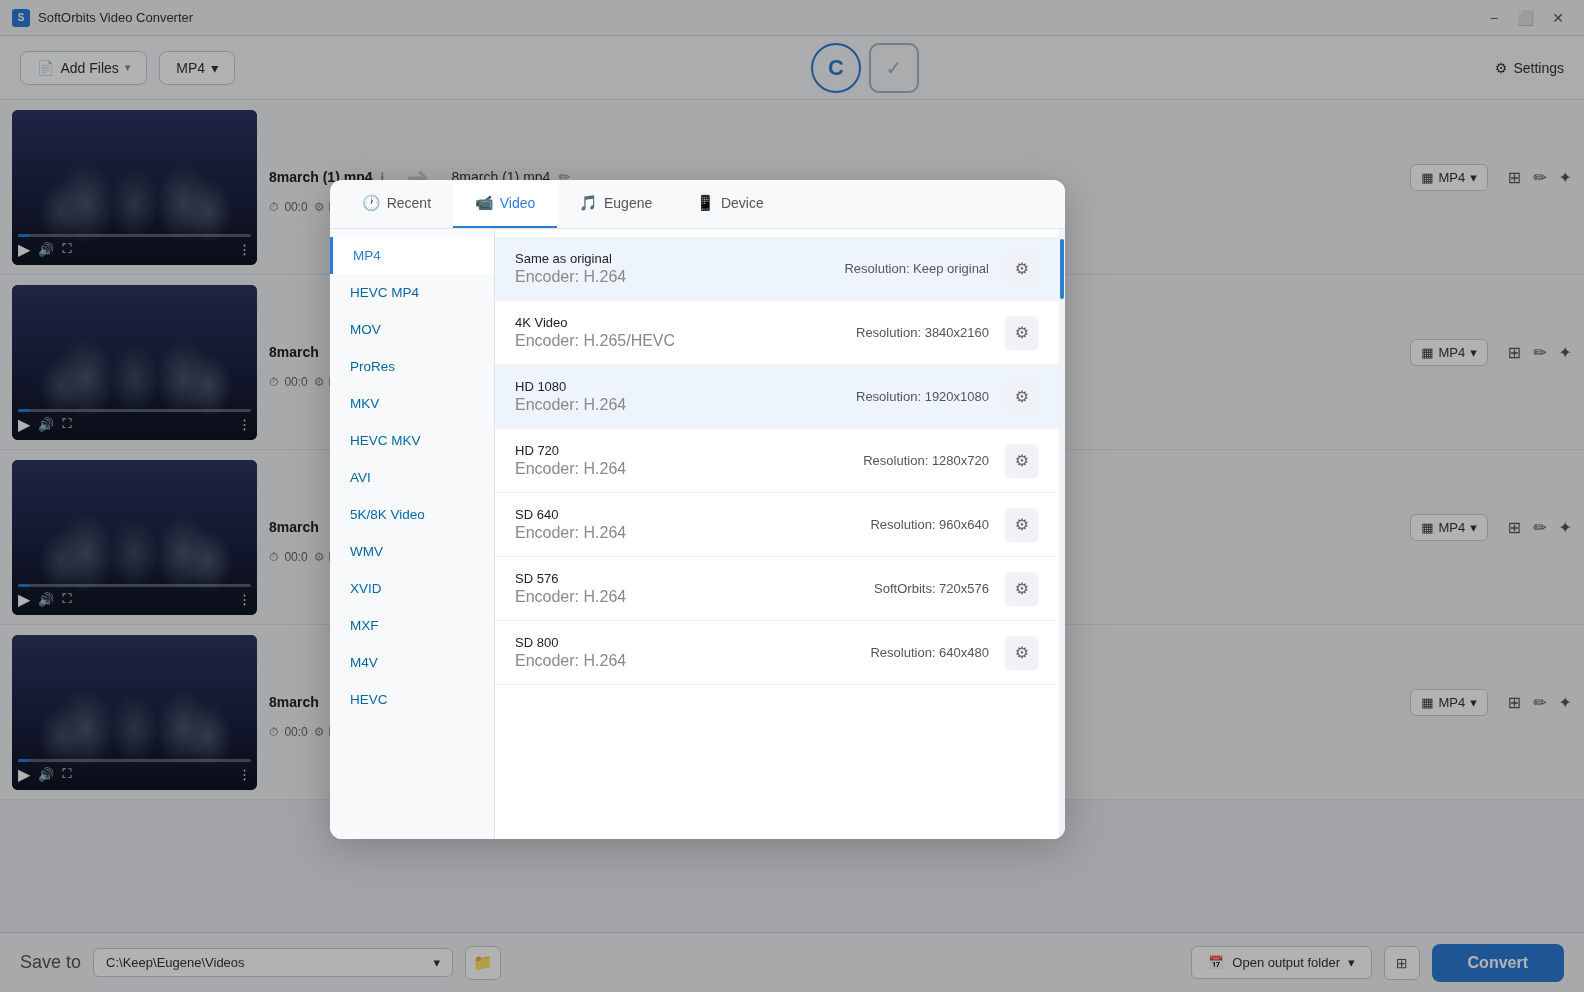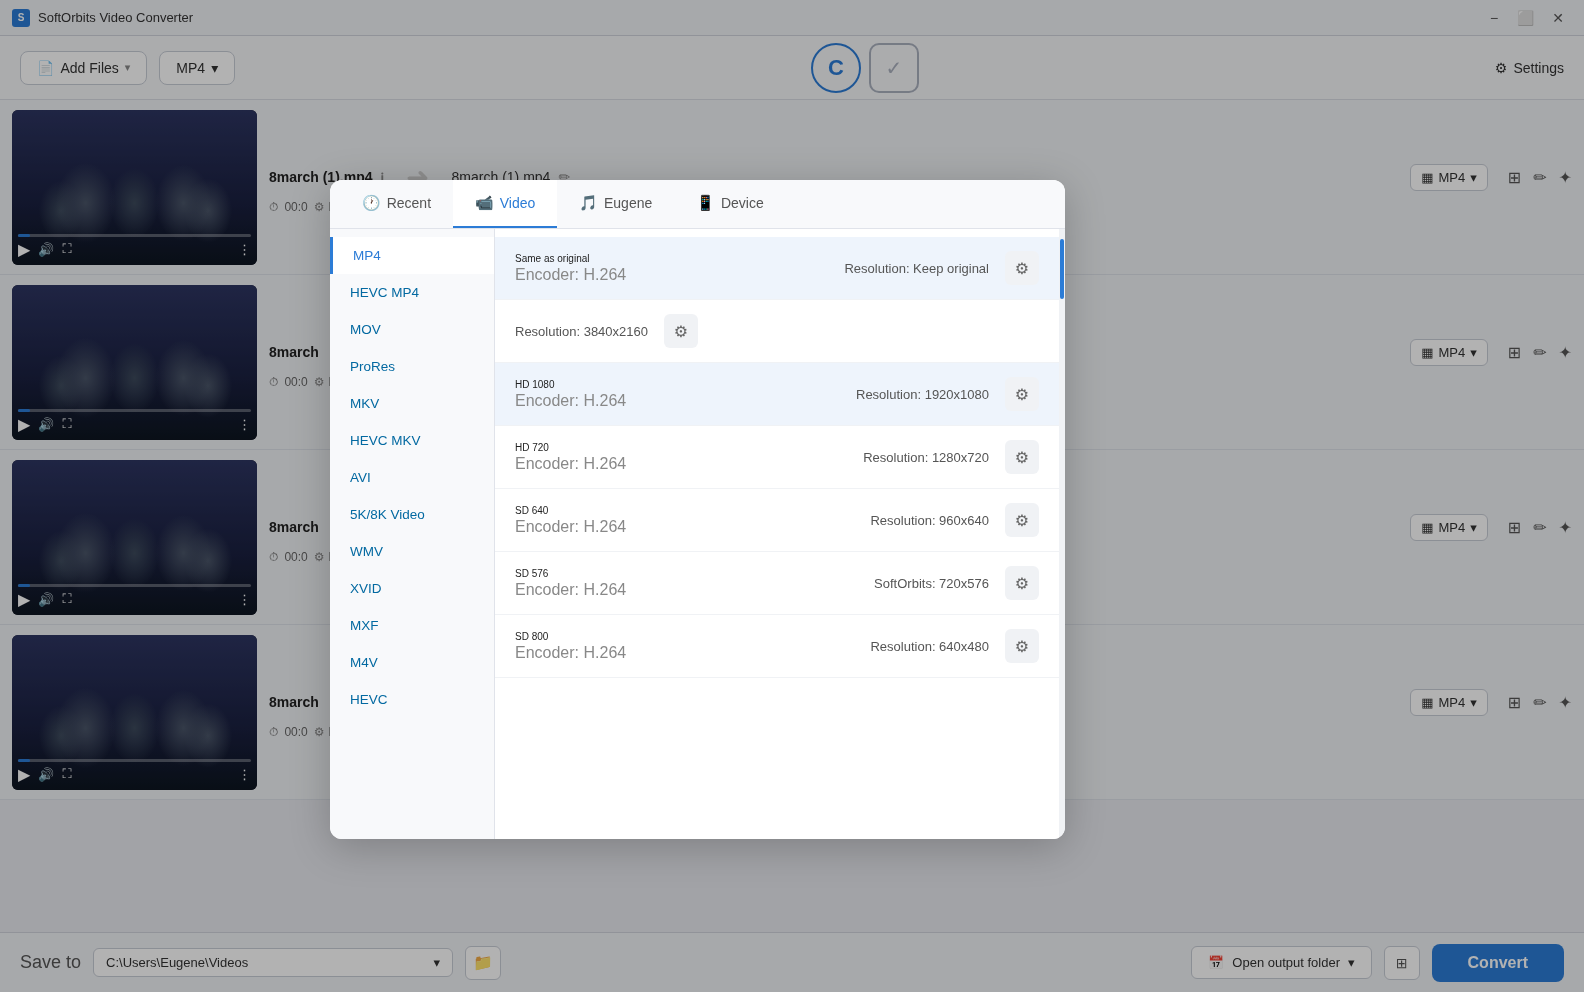--- a/index.html
+++ b/index.html
@@ -490,21 +490,21 @@
       padding: 14px 20px;
       cursor: pointer;
       border-bottom: 1px solid #f0f2f5;
       transition: background 0.1s;
     }
     .preset-item.active { background: #eef4fc; }
     .preset-info {
       flex: 1;
     }
     .preset-name {
-      font-size: 10px;
+      font-size: 13px;
       font-weight: 500;
       color: #222;
     }
     .preset-encoder {
       font-size: 16px;
       color: #888;
       margin-top: 2px;
     }
     .preset-resolution {
       font-size: 13px;
@@ -792,21 +792,21 @@
           <span>H.26</span>
         </span>
       </div>
     </div>
   </div>
 </div>
 
 <div class="bottom-bar">
   <span class="save-to-label">Save to</span>
   <div class="path-dropdown">
-    <span>C:\Users\Eugene\Videos</span>
+    <span>C:\Keep\Eugene\Videos</span>
     <span class="chevron" style="margin-left:auto">▾</span>
   </div>
   <div class="folder-btn">
     <span>📁</span>
   </div>
   <div class="bottom-spacer"></div>
   <button class="open-output-btn">
     <span>📅</span>
     <span>Open output folder</span>
     <span class="chevron">▾</span>
@@ -889,20 +889,24 @@
       <div class="preset-item active">
         <div class="preset-info">
           <div class="preset-name">Same as original</div>
           <div class="preset-encoder">Encoder: H.264</div>
         </div>
         <span class="preset-resolution">Resolution: Keep original</span>
         <button class="preset-settings-btn">⚙</button>
       </div>
 
       <div class="preset-item">
+        <div class="preset-info">
+          <div class="preset-name">4K Video</div>
+          <div class="preset-encoder">Encoder: H.265/HEVC</div>
+        </div>
         <span class="preset-resolution">Resolution: 3840x2160</span>
         <button class="preset-settings-btn">⚙</button>
       </div>
 
       <div class="preset-item" style="background:#eef4fc">
         <div class="preset-info">
           <div class="preset-name">HD 1080</div>
           <div class="preset-encoder">Encoder: H.264</div>
         </div>
         <span class="preset-resolution">Resolution: 1920x1080</span>

